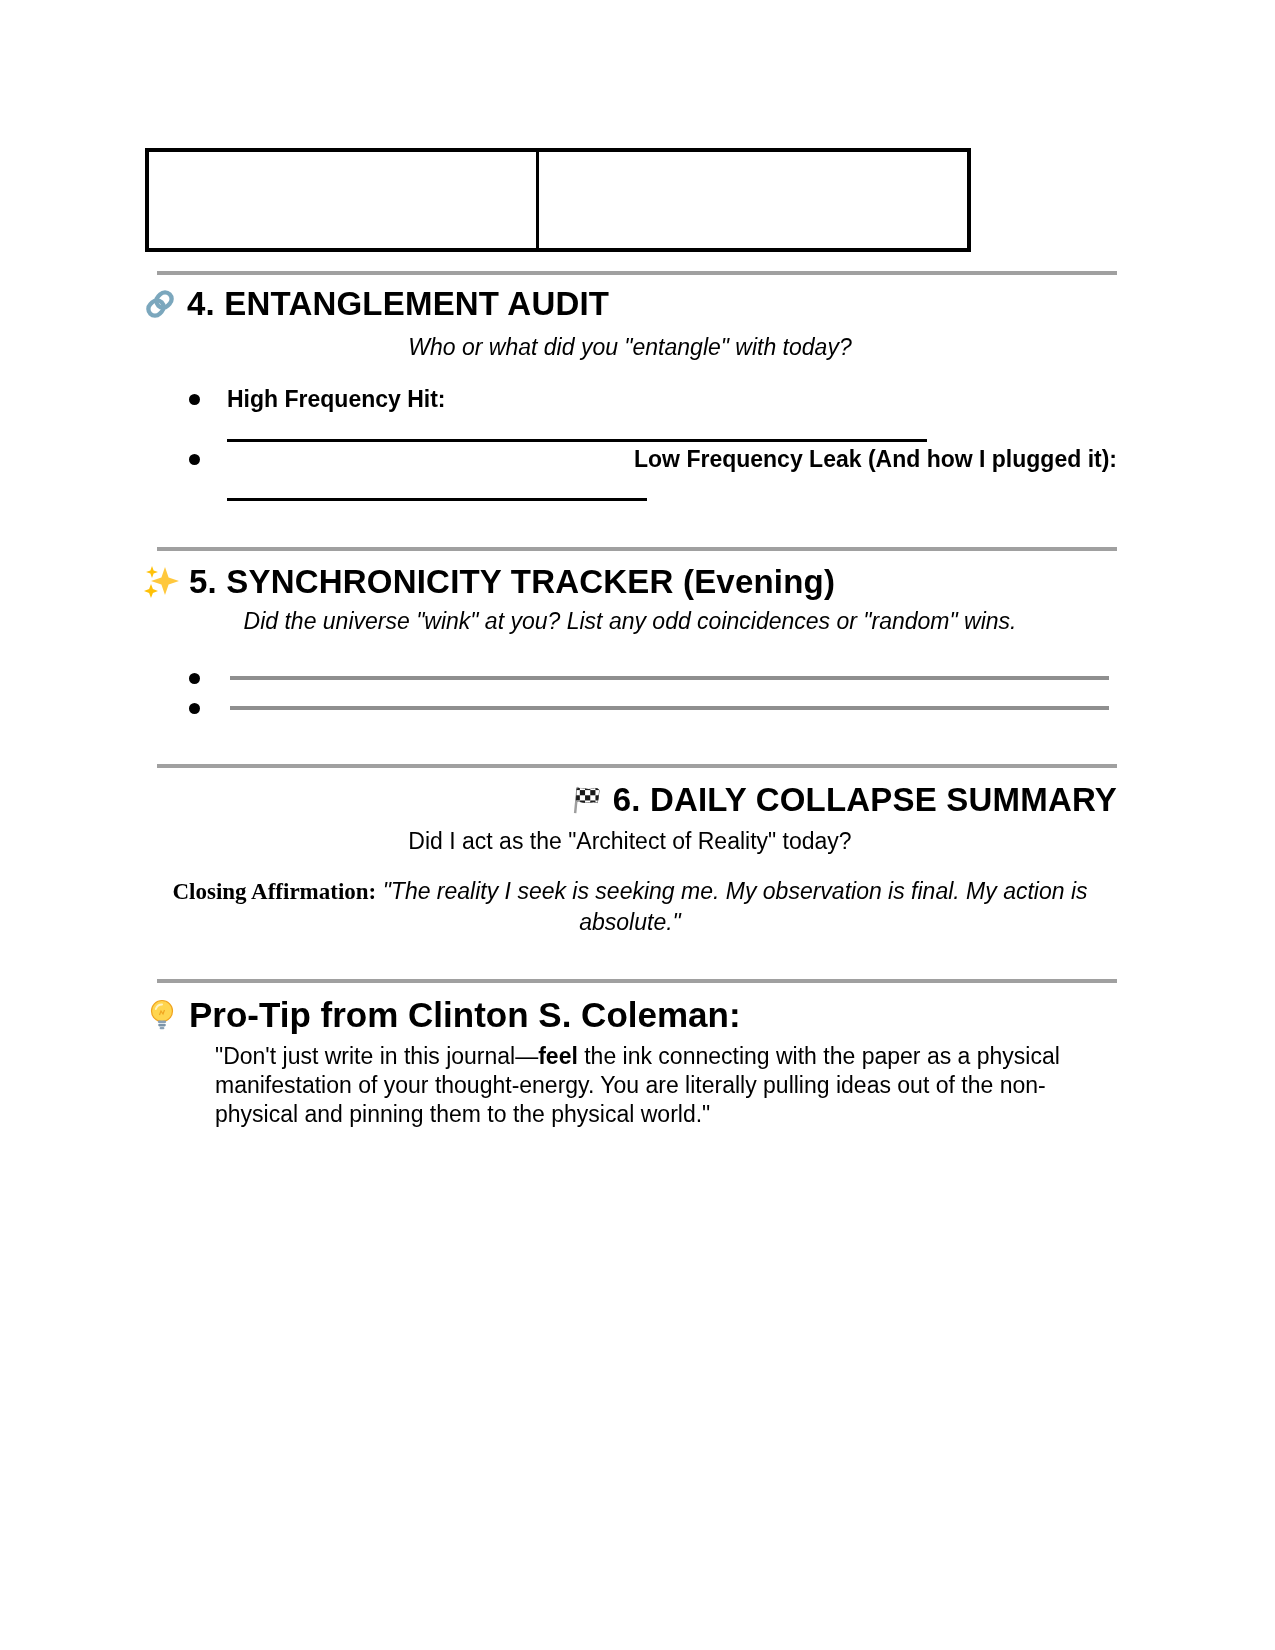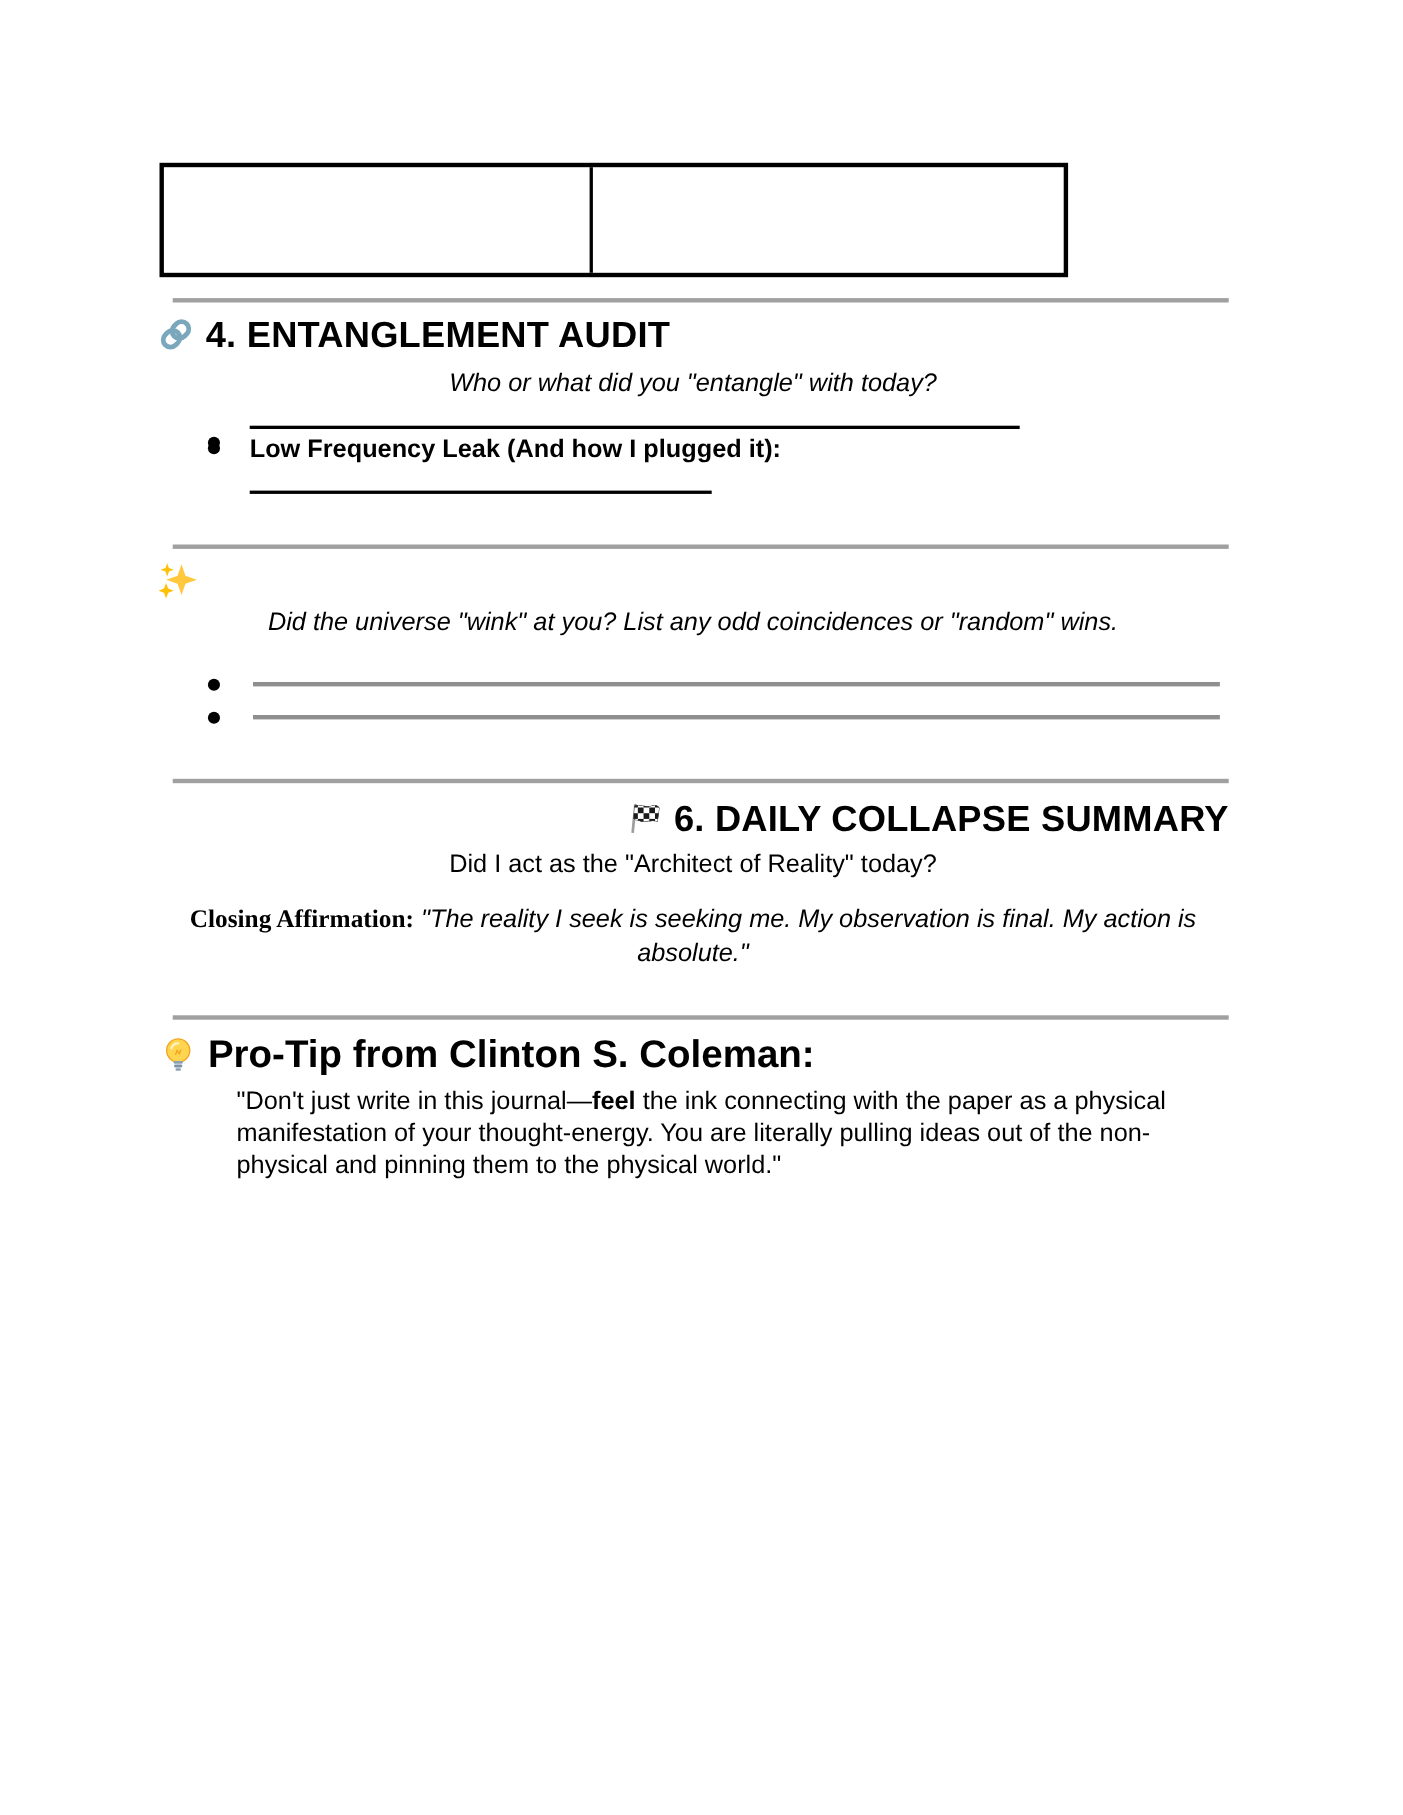--- a/index.html
+++ b/index.html
@@ -76,21 +76,21 @@
   .bitem .blabel{
     display:block;padding-left:84px;
     font-size:23px;line-height:30px;font-weight:bold;
   }
   .writeline-black{
     height:3px;background:#000;
     margin-left:84px;
   }
   .writeline-black.w1{width:700px;margin-top:25px;}
   .writeline-black.w2{width:420px;margin-top:24px;}
-  .bitem.second{margin-top:2px;}
+  .bitem.second{margin-top:2px;text-align:right;}
   .blankrow{position:relative;height:30px;}
   .blankrow .dot{top:10px;}
   .blankrow .writeline-gray{
     position:absolute;left:87px;right:8px;top:13px;height:4px;
     background:#8f8f8f;
   }
   
   .protip-quote{
     margin:9px 0 0 72px;width:860px;
     font-size:23px;line-height:29px;
@@ -119,39 +119,41 @@
           </g>
         </svg>
       </span>
       <span>4. ENTANGLEMENT AUDIT</span>
     </h2>
     <p class="body subtitle sub4">Who or what did you "entangle" with today?</p>
 
     <ul class="blist sec4">
       <li class="bitem">
         <span class="dot"></span>
+        <span class="blabel">High Frequency Hit:</span>
         <div class="writeline-black w1"></div>
       </li>
       <li class="bitem second">
         <span class="dot"></span>
         <span class="blabel">Low Frequency Leak (And how I plugged it):</span>
         <div class="writeline-black w2"></div>
       </li>
     </ul>
 
     <div class="rule r2"></div>
 
     <h2 class="sec h5x">
       <span class="hicon">
         <svg width="36" height="36" viewBox="0 0 36 36">
           <path d="M22,3 L25.6,13.4 L36,17 L25.6,20.6 L22,31 L18.4,20.6 L8,17 L18.4,13.4 Z" fill="#FFC83D"></path>
           <path d="M9,2 L10.6,6.4 L15,8 L10.6,9.6 L9,14 L7.4,9.6 L3,8 L7.4,6.4 Z" fill="#FFC107"></path>
           <path d="M8,20 L9.9,25.1 L15,27 L9.9,28.9 L8,34 L6.1,28.9 L1,27 L6.1,25.1 Z" fill="#FFC107"></path>
         </svg>
       </span>
+      <span>5. SYNCHRONICITY TRACKER (Evening)</span>
     </h2>
     <p class="body subtitle sub5">Did the universe "wink" at you? List any odd coincidences or "random" wins.</p>
 
     <ul class="blist sec5">
       <li class="bitem blankrow">
         <span class="dot"></span>
         <div class="writeline-gray"></div>
       </li>
       <li class="bitem blankrow">
         <span class="dot"></span>

